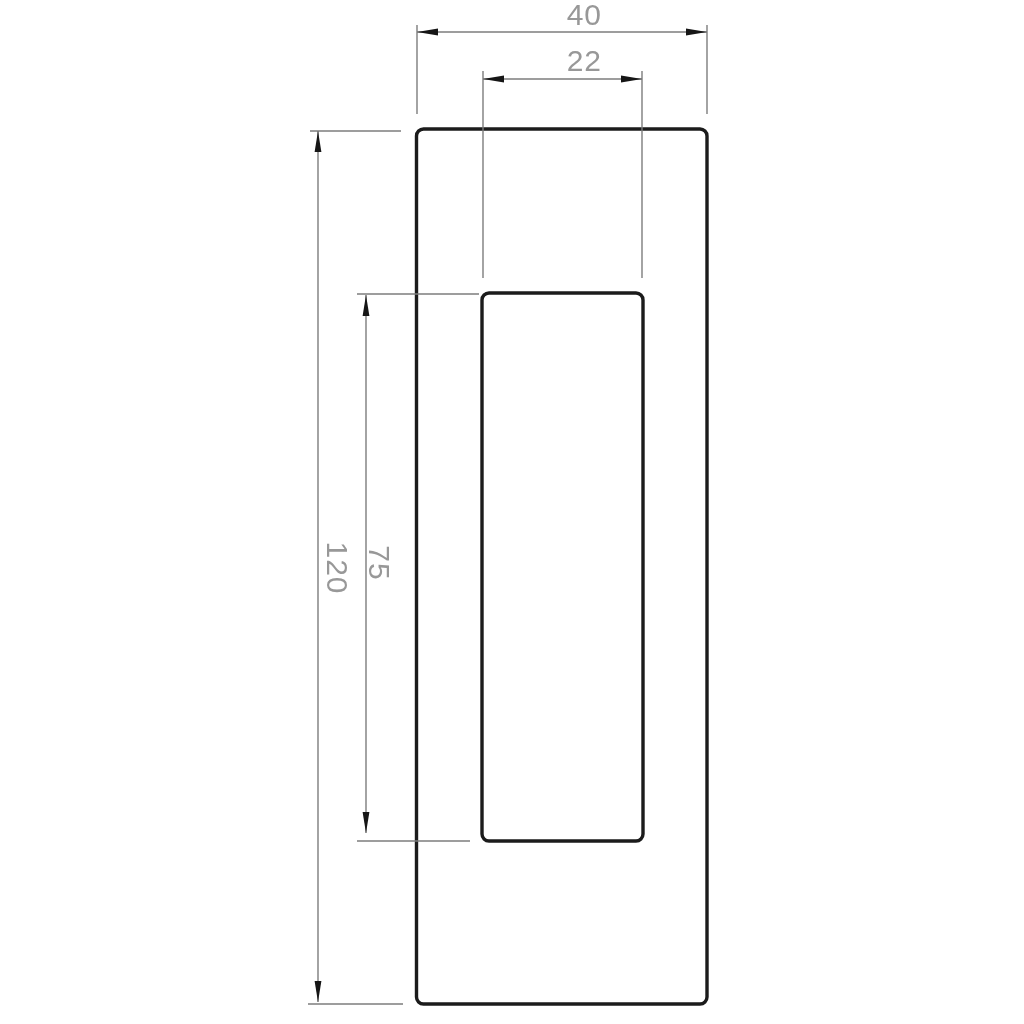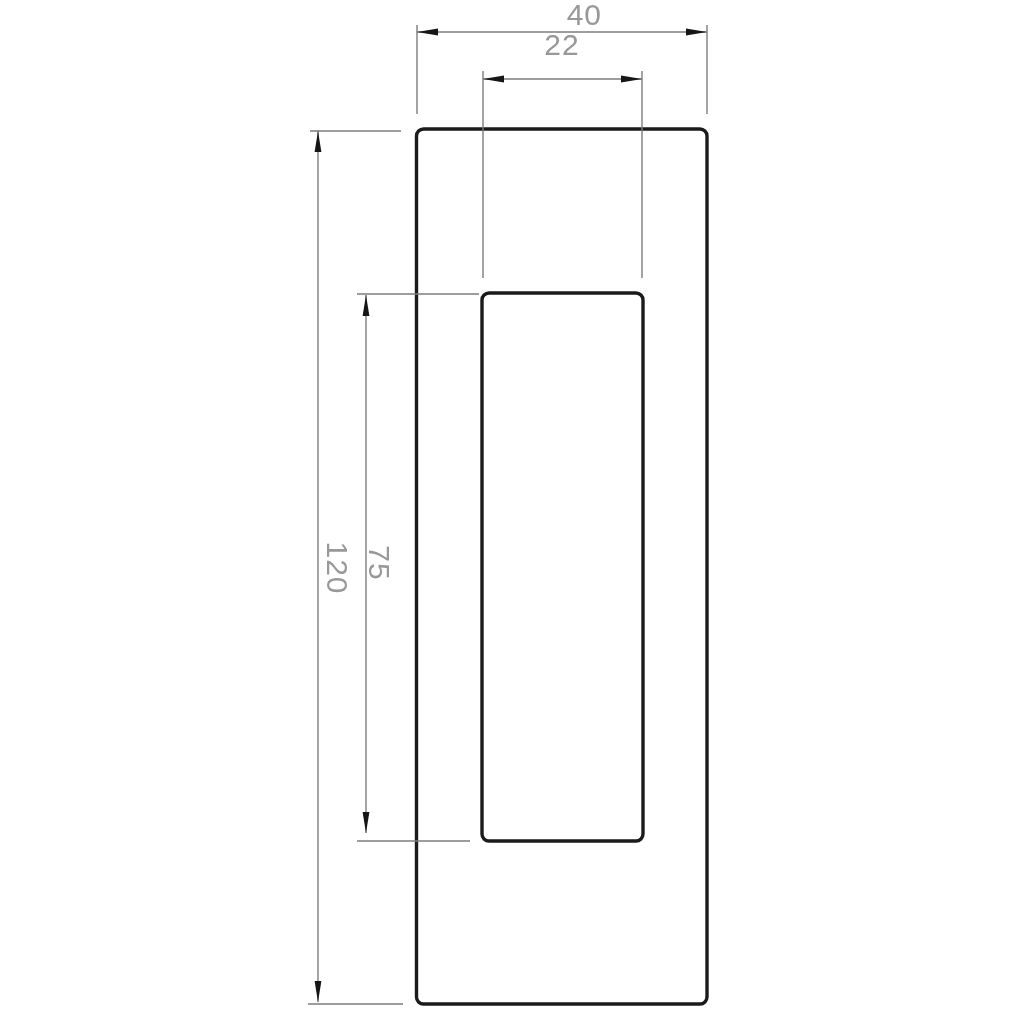--- a/index.html
+++ b/index.html
@@ -90,19 +90,19 @@
       <line class="dim" x1="357" y1="294" x2="479" y2="294"></line>
       <line class="dim" x1="357" y1="841" x2="470" y2="841"></line>
       <line class="dim" x1="366" y1="295" x2="366" y2="833"></line>
       <polygon class="arrow" points="366,295 362.6,316 369.4,316"></polygon>
       <polygon class="arrow" points="366,833 362.6,812 369.4,812"></polygon>
     </g>
   </svg>
 
   <div class="dim-label" style="left:522px; top:0px; width:80px;text-align:right;">40</div>
 
-  <div class="dim-label" style="left:522px; top:30px; width:80px;">22</div>
+  <div class="dim-label" style="left:522px; top:46px; width:80px;text-align:right;">22</div>
 
   <div class="dim-label vertical" style="left:277px; top:553px; width:120px; height:30px;">120</div>
 
   <div class="dim-label vertical" style="left:319px; top:548px; width:120px; height:30px;">75</div>
 
 </div>
 
 </body></html>

